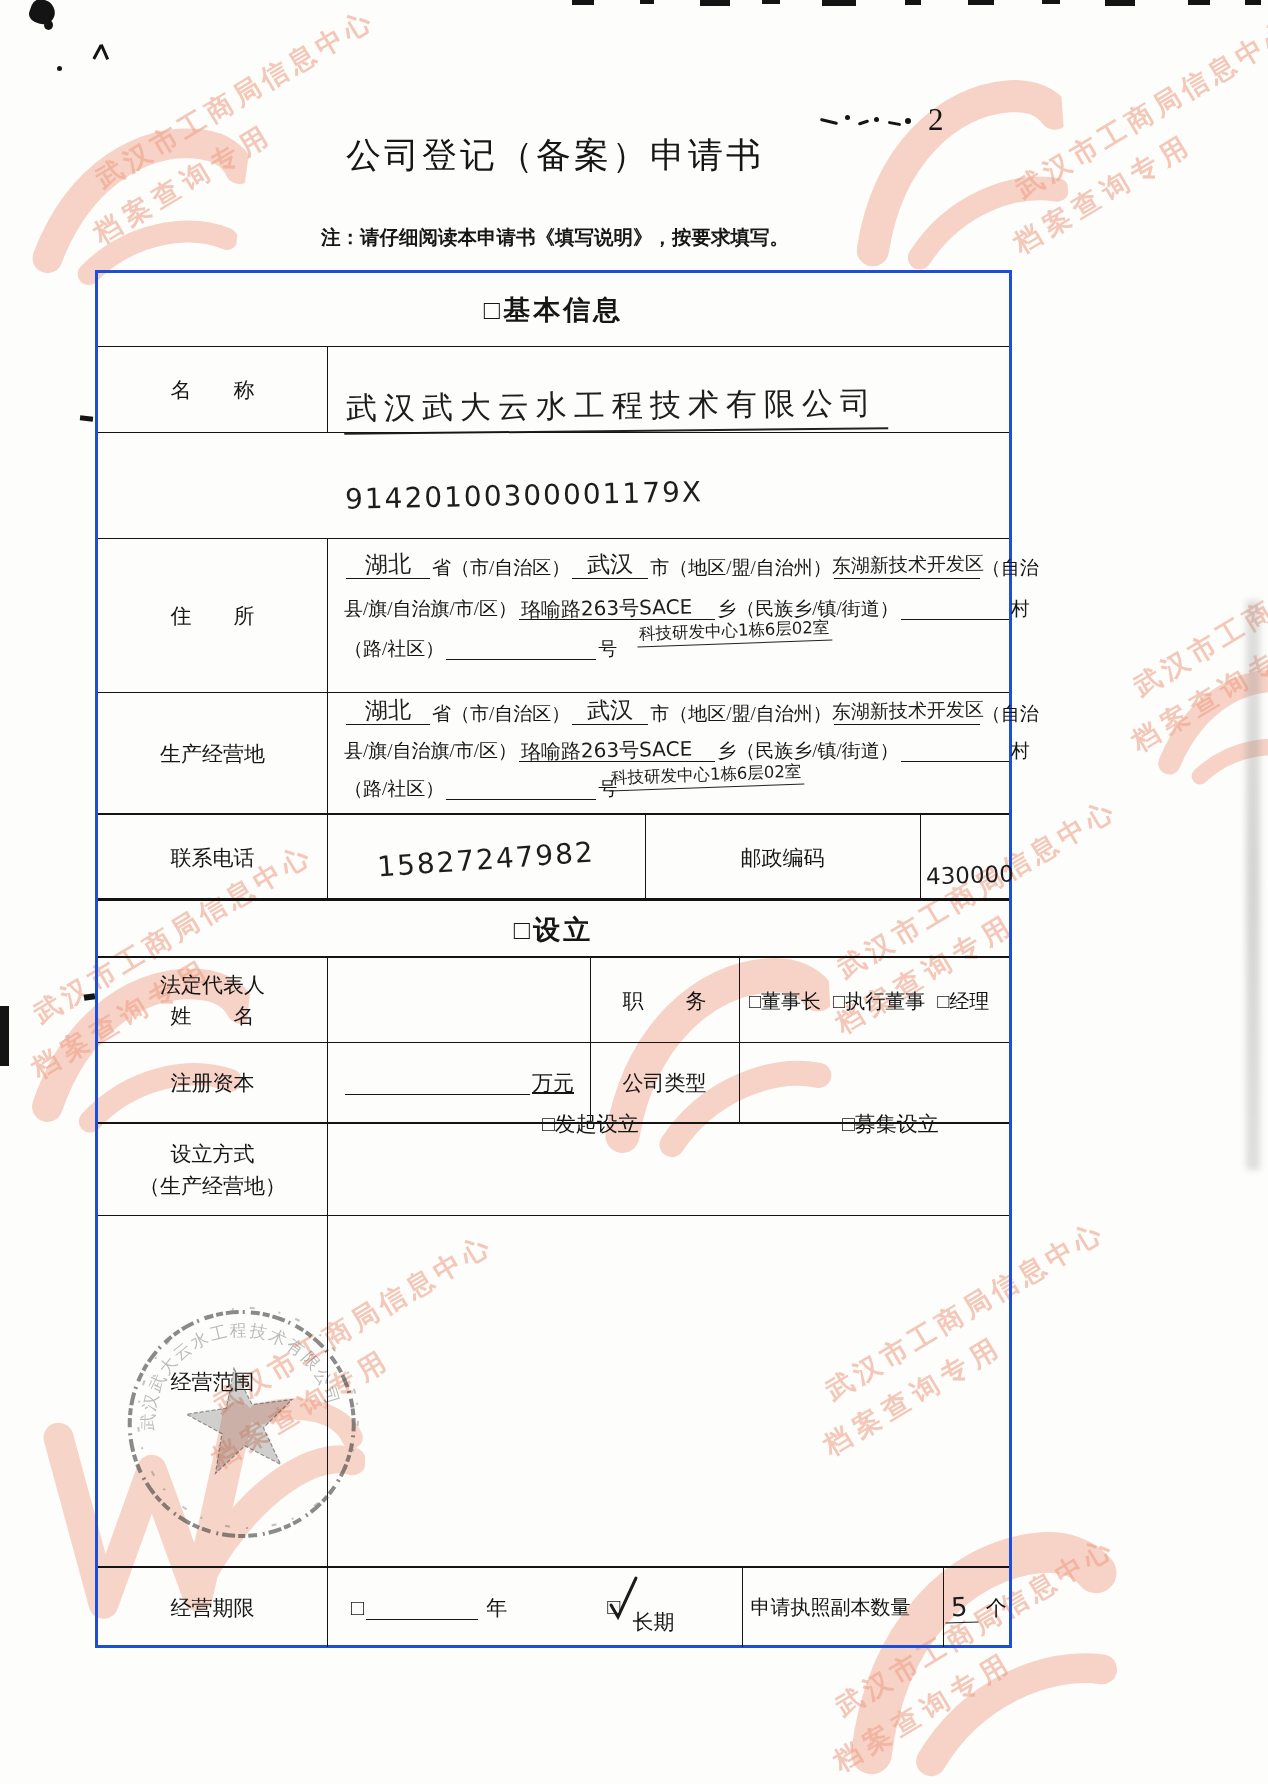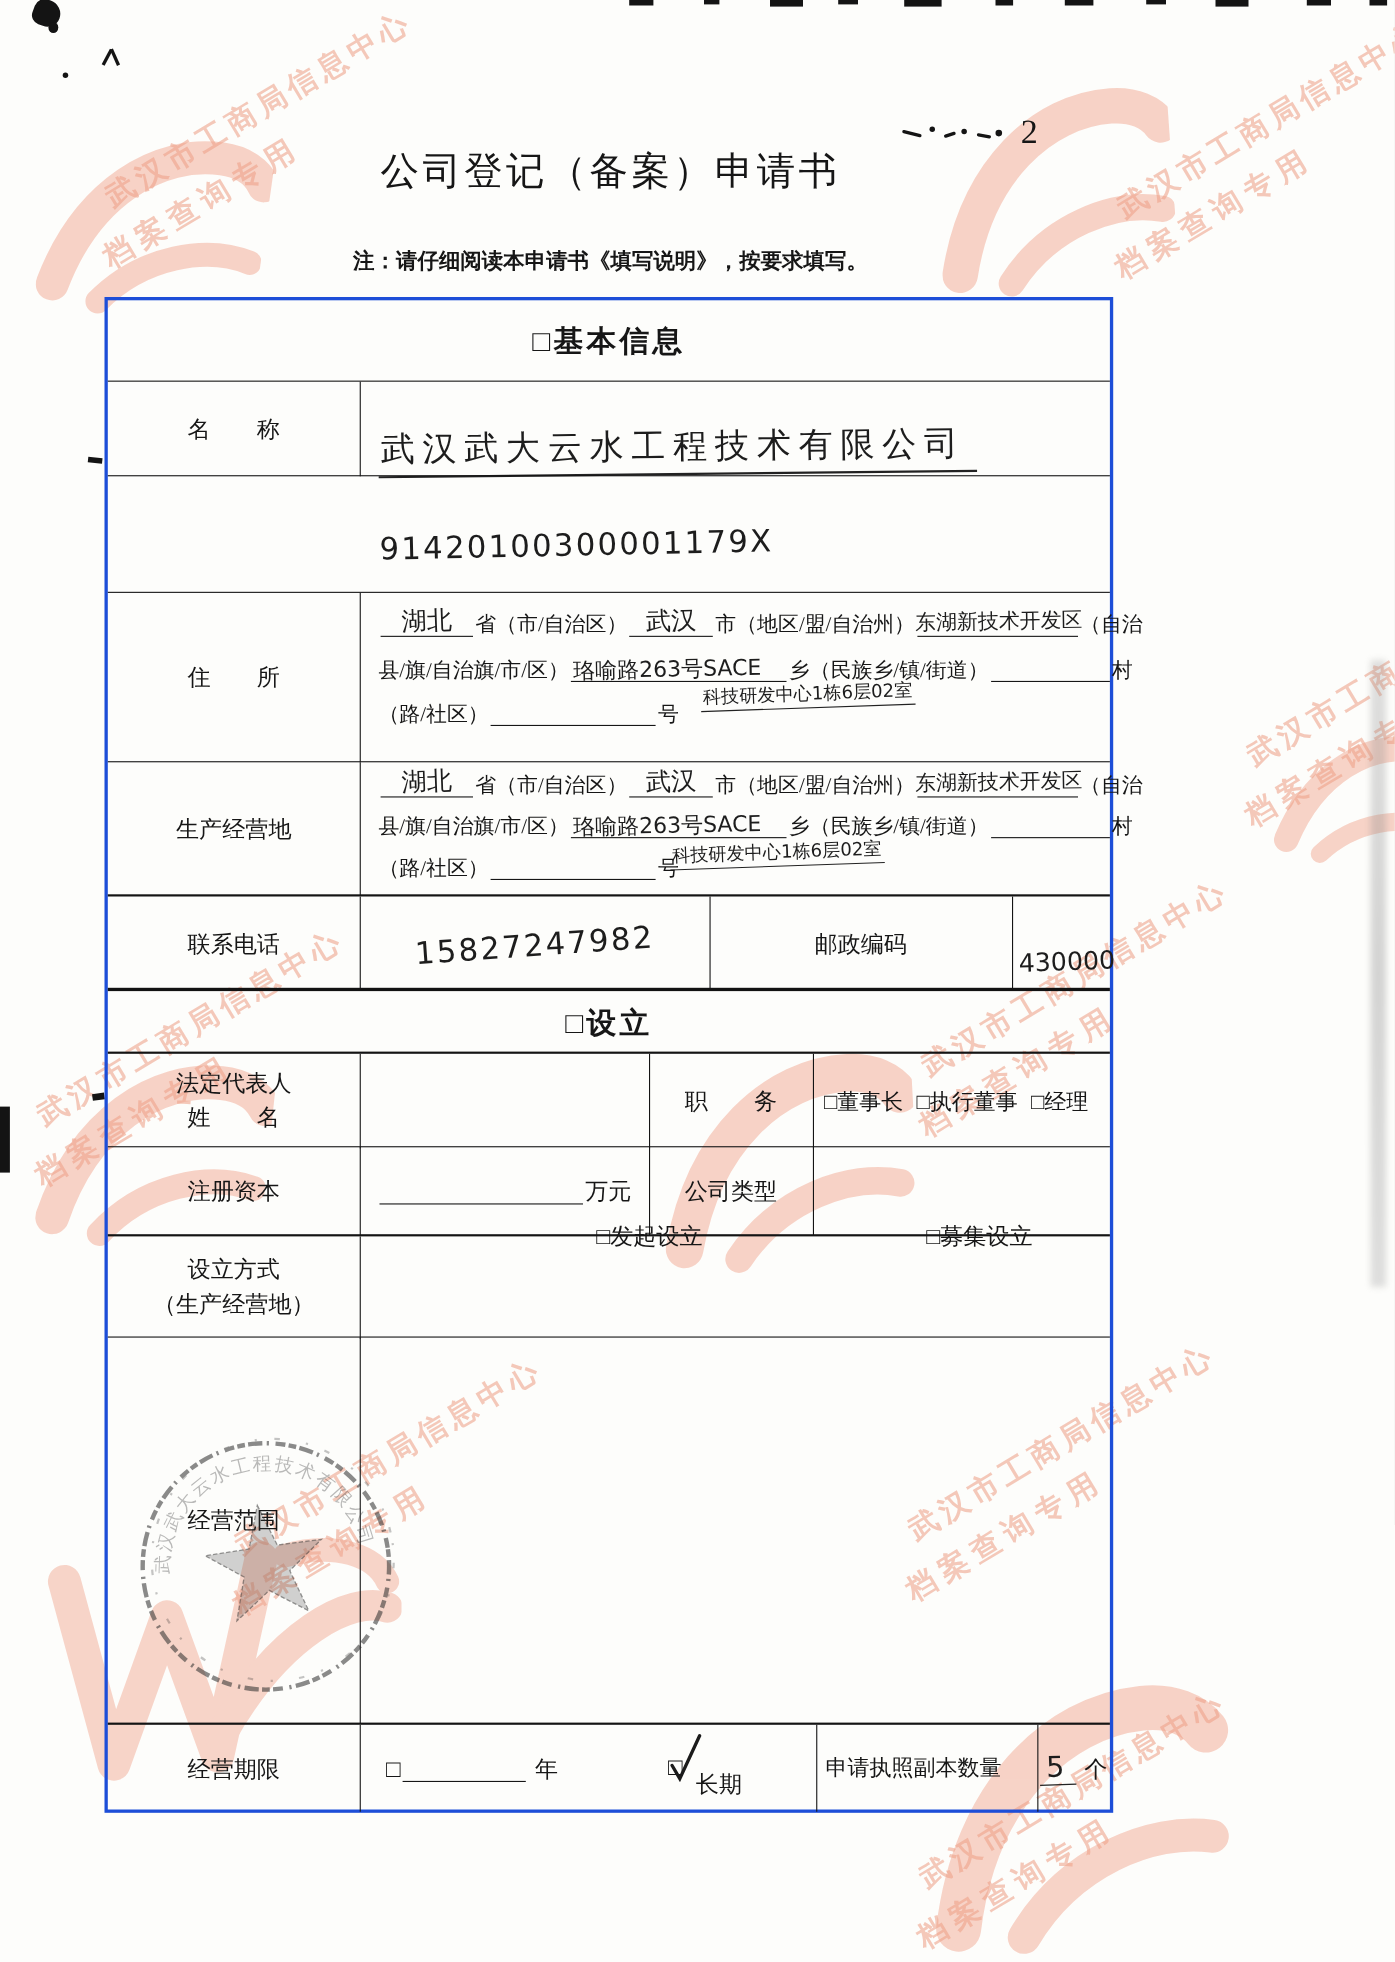--- a/index.html
+++ b/index.html
@@ -48,21 +48,21 @@
   .r9{top:849px;height:93px;border-top:2.2px solid #141414;}
   .r10{top:942px;height:351px;}
   .r11{top:1293px;height:79px;border-top:2px solid #141414;}
   .hdr{display:flex;align-items:center;justify-content:center;font-size:27px;
        font-weight:bold;letter-spacing:3px;}
   .cell{position:absolute;top:0;bottom:0;display:flex;align-items:center;justify-content:center;
         border-right:1.6px solid #141414;font-size:21px;text-align:right;}
   .cell.last{border-right:none;}
   .c229{left:0;width:229px;}
   .p2{left:229px;width:318px;} .p3{left:547px;width:275px;} .p4{left:822px;right:0;}
-  .q2{left:229px;width:263px;} .q3{left:492px;width:149px;} .q4{left:641px;right:0;}
+  .q2{left:229px;width:263px;text-decoration:underline;} .q3{left:492px;width:149px;} .q4{left:641px;right:0;}
   .wide{left:229px;right:0;}
   .t2{left:229px;width:391px;} .t3{left:620px;width:225px;} .t4{left:845px;right:0;}
   .twoline{flex-direction:column;line-height:1.5;}
   .threeline{flex-direction:column;line-height:1.48;}
   
   .hw{font-family:"DejaVu Sans","Liberation Sans",sans-serif;color:#1d1d1d;}
   .name-hw{position:absolute;left:246px;top:38px;font-size:31px;letter-spacing:7px;
            border-bottom:2px solid #222;padding:0 10px 3px 2px;transform:rotate(-0.6deg);white-space:nowrap;}
   .code-hw{position:absolute;left:247px;top:46px;font-size:28px;letter-spacing:2px;transform:rotate(-1.2deg);}
   .phone-hw{font-size:28px;letter-spacing:2px;transform:rotate(-4deg);margin-top:4px;}

